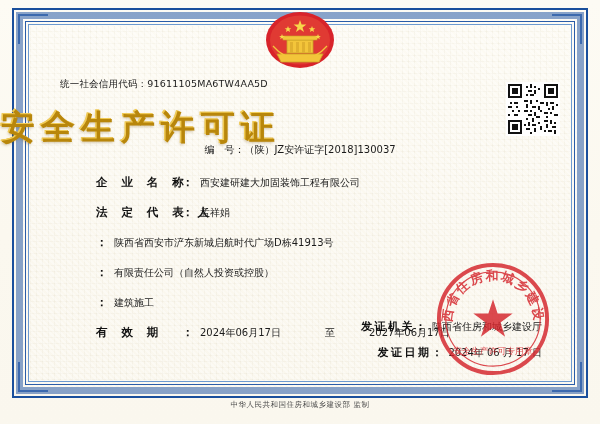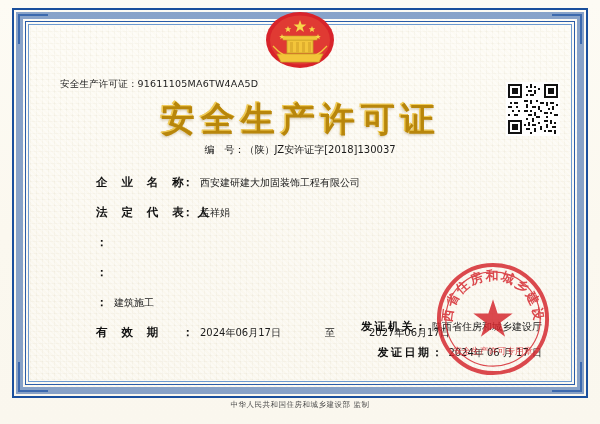--- a/index.html
+++ b/index.html
@@ -107,22 +107,21 @@
     font-size: 9.5px;
     color: #1b1b1b;
     letter-spacing: 0.2px;
     white-space: nowrap;
   }
 
   
   .title {
     position: absolute;
     left: 0; right: 0;
-    top: 96px;
-    text-align: center;
+    top: 104px;
     font-family: "DejaVu Serif", "Liberation Serif", serif;
     font-weight: bold;
     font-size: 34px;
     letter-spacing: 6px;
     color: #d4a017;
     text-shadow:
       1px 1px 0 #b8860b,
       -0.5px -0.5px 0 #f0cb56,
       0 2px 3px rgba(120,80,0,0.35);
     background: linear-gradient(180deg, #f6d66b 0%, #e0a81f 45%, #c98a0c 100%);
@@ -292,21 +291,21 @@
         <polygon points="55,24 55.8,26 57.9,26 56.2,27.3 56.8,29.3 55,28.1 53.2,29.3 53.8,27.3 52.1,26 54.2,26"></polygon>
       </g>
       <g stroke="#f3c53a" stroke-width="1.2" fill="none">
         <path d="M10 36 q10 12 27 14"></path>
         <path d="M64 36 q-10 12 -27 14"></path>
       </g>
     </svg>
   </div>
 
   <div class="credit-code">
-    <span>安全生产许可证：</span><span>91611105MA6TW4AA5D</span>
+    <span>统一社会信用代码：</span><span>91611105MA6TW4AA5D</span>
   </div>
 
   <div class="qr">
     <svg viewBox="0 0 25 25" width="50" height="50" shape-rendering="crispEdges">
       <rect width="25" height="25" fill="#ffffff"></rect>
       <g fill="#111111">
         <rect x="0" y="0" width="7" height="1"></rect>
           <rect x="0" y="6" width="7" height="1"></rect>
         <rect x="0" y="0" width="1" height="7"></rect>
           <rect x="6" y="0" width="1" height="7"></rect>
@@ -393,23 +392,25 @@
       <span class="colon">：</span>
       <span class="value">西安建研建大加固装饰工程有限公司</span>
     </div>
     <div class="row">
       <span class="label">法 定 代 表 人</span>
       <span class="colon">：</span>
       <span class="value">孟祥娟</span>
     </div>
     <div class="row">
       <span class="colon">：</span>
+      <span class="value">陕西省西安市浐东新城启航时代广场D栋41913号</span>
     </div>
     <div class="row">
       <span class="colon">：</span>
+      <span class="value">有限责任公司（自然人投资或控股）</span>
     </div>
     <div class="row">
       <span class="colon">：</span>
       <span class="value">建筑施工</span>
     </div>
     <div class="row valid-row">
       <span class="label">有 效 期</span>
       <span class="colon">：</span>
       <span class="value-date">2024年06月17日</span>
       <span class="sep">至</span>

